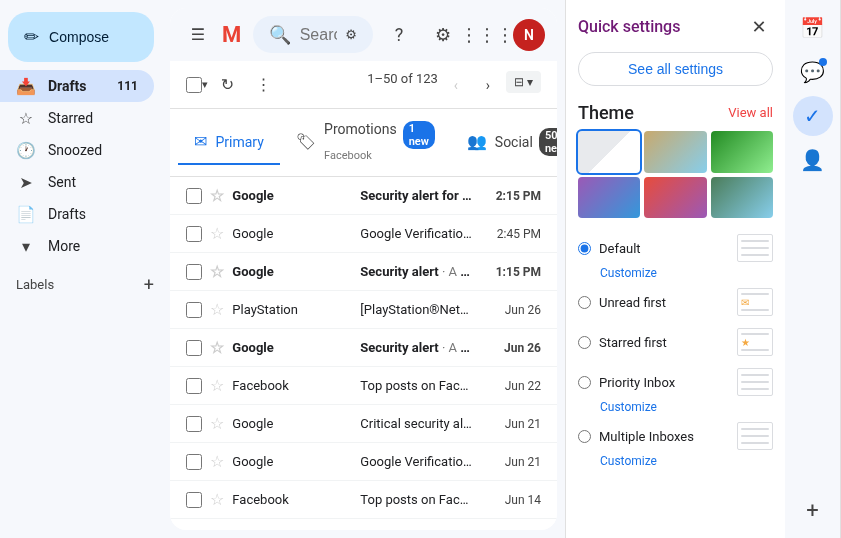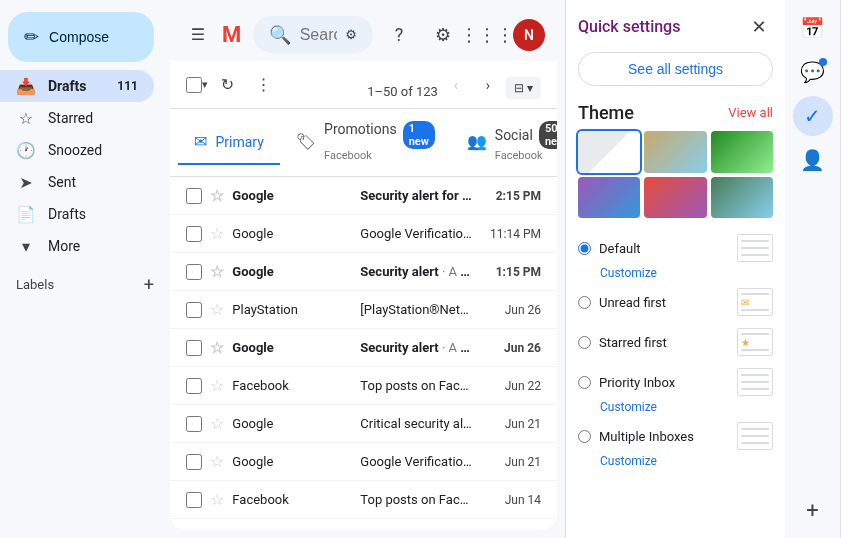--- a/index.html
+++ b/index.html
@@ -25,21 +25,21 @@
     .search-bar input { border: none; background: transparent; outline: none; font-size: 16px; color: #202124; width: 100%; }
     .search-icon { color: #444; font-size: 18px; }
     .top-icons { display: flex; align-items: center; gap: 8px; margin-left: auto; }
     .top-icon-btn { width: 36px; height: 36px; border-radius: 50%; display: flex; align-items: center; justify-content: center; cursor: pointer; color: #444; font-size: 18px; }
     .avatar { width: 32px; height: 32px; border-radius: 50%; background: #c5221f; color: #fff; display: flex; align-items: center; justify-content: center; font-size: 14px; font-weight: 600; cursor: pointer; }
 
     
     .toolbar { display: flex; align-items: center; padding: 4px 16px; border-bottom: 1px solid #e0e0e0; gap: 4px; min-height: 48px; }
     .toolbar-left { display: flex; align-items: center; gap: 4px; }
     .toolbar-btn { width: 32px; height: 32px; border-radius: 50%; display: flex; align-items: center; justify-content: center; cursor: pointer; color: #444; font-size: 16px; border: none; background: transparent; }
-    .page-info { margin-left: auto; display: flex; align-items: flex-end; gap: 4px; font-size: 13px; color: #444; }
+    .page-info { margin-left: auto; display: flex; align-items: flex-start; gap: 4px; font-size: 13px; color: #444; }
     .page-nav-btn { width: 28px; height: 28px; border-radius: 50%; display: flex; align-items: center; justify-content: center; cursor: pointer; color: #444; font-size: 14px; }
     .view-btn { border: none; background: #f1f3f4; border-radius: 4px; padding: 4px 8px; cursor: pointer; font-size: 12px; display: flex; align-items: center; }
 
     
     .tabs { display: flex; align-items: center; border-bottom: 1px solid #e0e0e0; padding: 0 8px; }
     .tab { display: flex; align-items: center; gap: 8px; padding: 12px 16px; cursor: pointer; border-bottom: 2px solid transparent; color: #444; font-size: 14px; }
     .tab.active { border-bottom: 2px solid #1a73e8; color: #1a73e8; }
     .tab-icon { font-size: 16px; }
     .tab-badge { background: #1a73e8; color: #fff; border-radius: 10px; padding: 1px 6px; font-size: 11px; font-weight: 600; }
     .tab-badge.gray { background: #444; }
@@ -199,21 +199,21 @@
     <div style="display:flex;flex-direction:column;">
       <div style="display:flex;align-items:flex-start;gap:6px;">
         <span>Promotions</span>
         <span class="tab-badge">1 new</span>
       </div>
       <span class="tab-sub">Facebook</span>
     </div>
   </div>
       <div class="tab">
     <span class="tab-icon">👥</span>
-    <div style="display:flex;flex-direction:column;">
+    <div style="display:flex;flex-direction:row;">
       <div style="display:flex;align-items:center;gap:6px;">
         <span>Social</span>
         <span class="tab-badge gray">50 new</span>
       </div>
       <span class="tab-sub">Facebook</span>
     </div>
   </div>
     </div>
 
   <div class="email-list" id="email-list-container">
@@ -227,21 +227,21 @@
     </span>
     <span class="date">2:15 PM</span>
   </div>
       <div class="email-row">
     <input type="checkbox" class="checkbox" style="">
     <span class="star">☆</span>
     <span class="sender">Google</span>
     <span class="subject">
       Google Verification Code
     </span>
-    <span class="date">11:14 PM</span>
+    <span class="date">2:45 PM</span>
   </div>
       <div class="email-row unread">
     <input type="checkbox" class="checkbox" style="">
     <span class="star">☆</span>
     <span class="sender">Google</span>
     <span class="subject">
       Security alert<span class="preview"> · A new sign-in on ...</span>
     </span>
     <span class="date">1:15 PM</span>
   </div>

